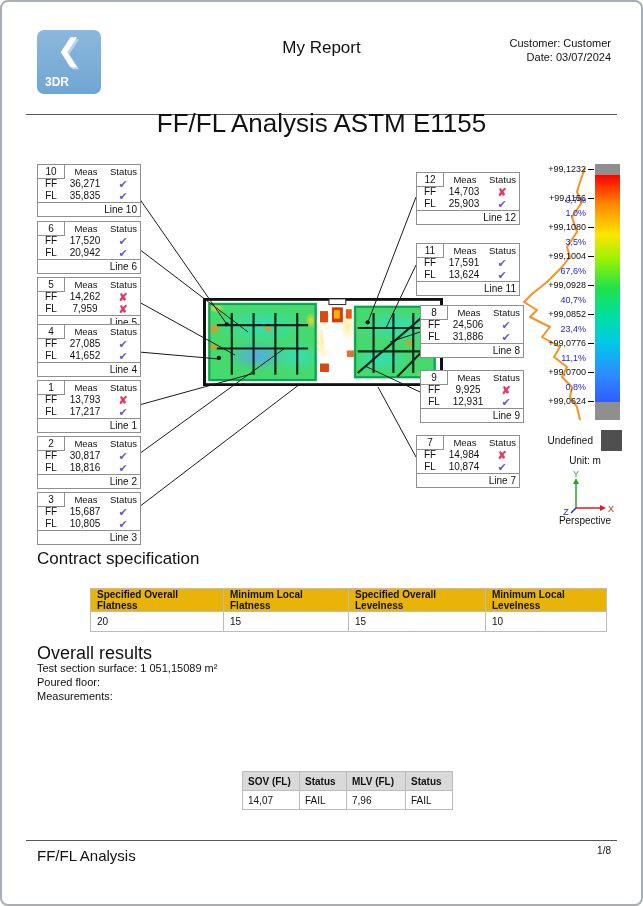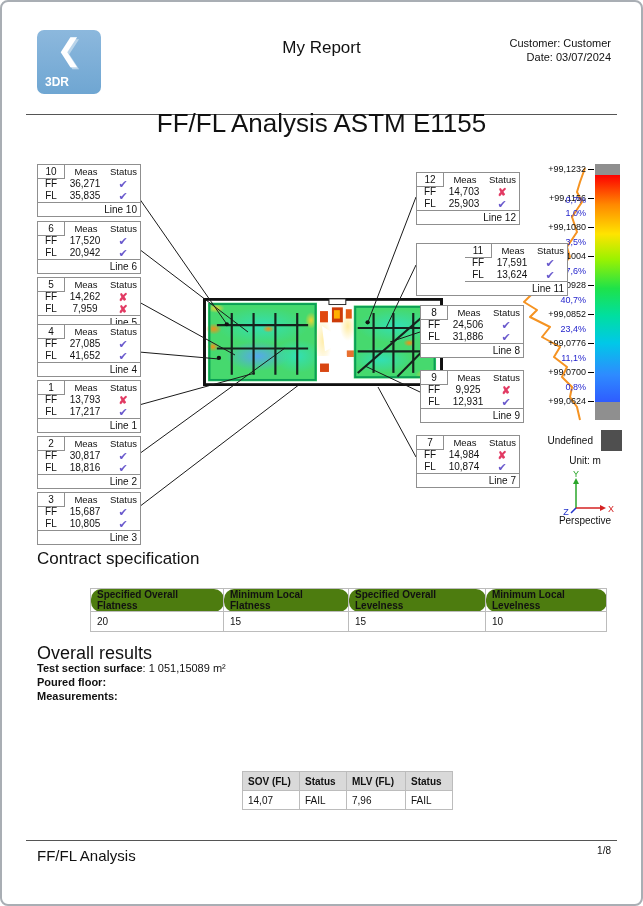--- a/index.html
+++ b/index.html
@@ -46,23 +46,23 @@
   .undef-swatch{position:absolute;left:599px;top:278px;width:21px;height:21px;background:#4f4f4f;}
   .undef-label{position:absolute;left:505px;top:283px;width:86px;text-align:right;font-size:10px;}
   .unit-label{position:absolute;left:540px;top:303px;width:86px;text-align:center;font-size:10px;}
   .axis-icon{position:absolute;left:550px;top:318px;}
   .persp-label{position:absolute;left:538px;top:363px;width:90px;text-align:center;font-size:10px;}
 
   
   .h2{position:absolute;left:35px;font-size:17px;font-weight:400;}
   .contract-table{position:absolute;left:88px;top:586px;border-collapse:collapse;font-size:10px;}
   .contract-table th,.contract-table td{border:1px solid #bcbcbc;height:19px;padding:0 6px;text-align:left;font-weight:normal;}
-  .contract-table th{background:#4d7c0f;font-weight:bold;border-radius:10px;}
+  .contract-table th{background:#eab308;font-weight:bold;}
   .bold-line{position:absolute;left:35px;font-size:11px;}
-  .bold-line b{font-weight:bold;}
+  .bold-line b{font-weight:normal;}
   .mini-table{position:absolute;left:240px;border-collapse:collapse;font-size:10px;}
   .mini-table th,.mini-table td{border:1px solid #bcbcbc;height:18px;padding:0 5px;text-align:left;font-weight:normal;}
   .mini-table th{background:#d9d9d9;font-weight:bold;}
 
   
   .footer-rule{position:absolute;top:838px;left:24px;right:24px;border-top:1px solid #555;}
   .footer-left{position:absolute;top:845px;left:35px;font-size:15px;}
   .footer-page{position:absolute;top:843px;right:30px;font-size:10px;}
 </style>
 </head>
@@ -343,21 +343,21 @@
       <span class="c-st fail">✘</span>
     </div>
     <div class="c-row">
       <span class="c-lab">FL</span>
       <span class="c-val">25,903</span>
       <span class="c-st pass">✔</span>
     </div>
     <div class="c-foot">Line 12</div>
   </div>
 
-  <div class="callout" style="left: 414px; top: 91px; padding-left: 48px;">
+  <div class="callout" style="left: 414px; top: 91px;">
     <div class="c-row c-head">
       <span class="c-num">11</span>
       <span class="c-val" style="font-size:9.5px">Meas</span>
       <span class="c-st" style="font-size:9.5px">Status</span>
     </div>
     <div class="c-row">
       <span class="c-lab">FF</span>
       <span class="c-val">17,591</span>
       <span class="c-st pass">✔</span>
     </div>

